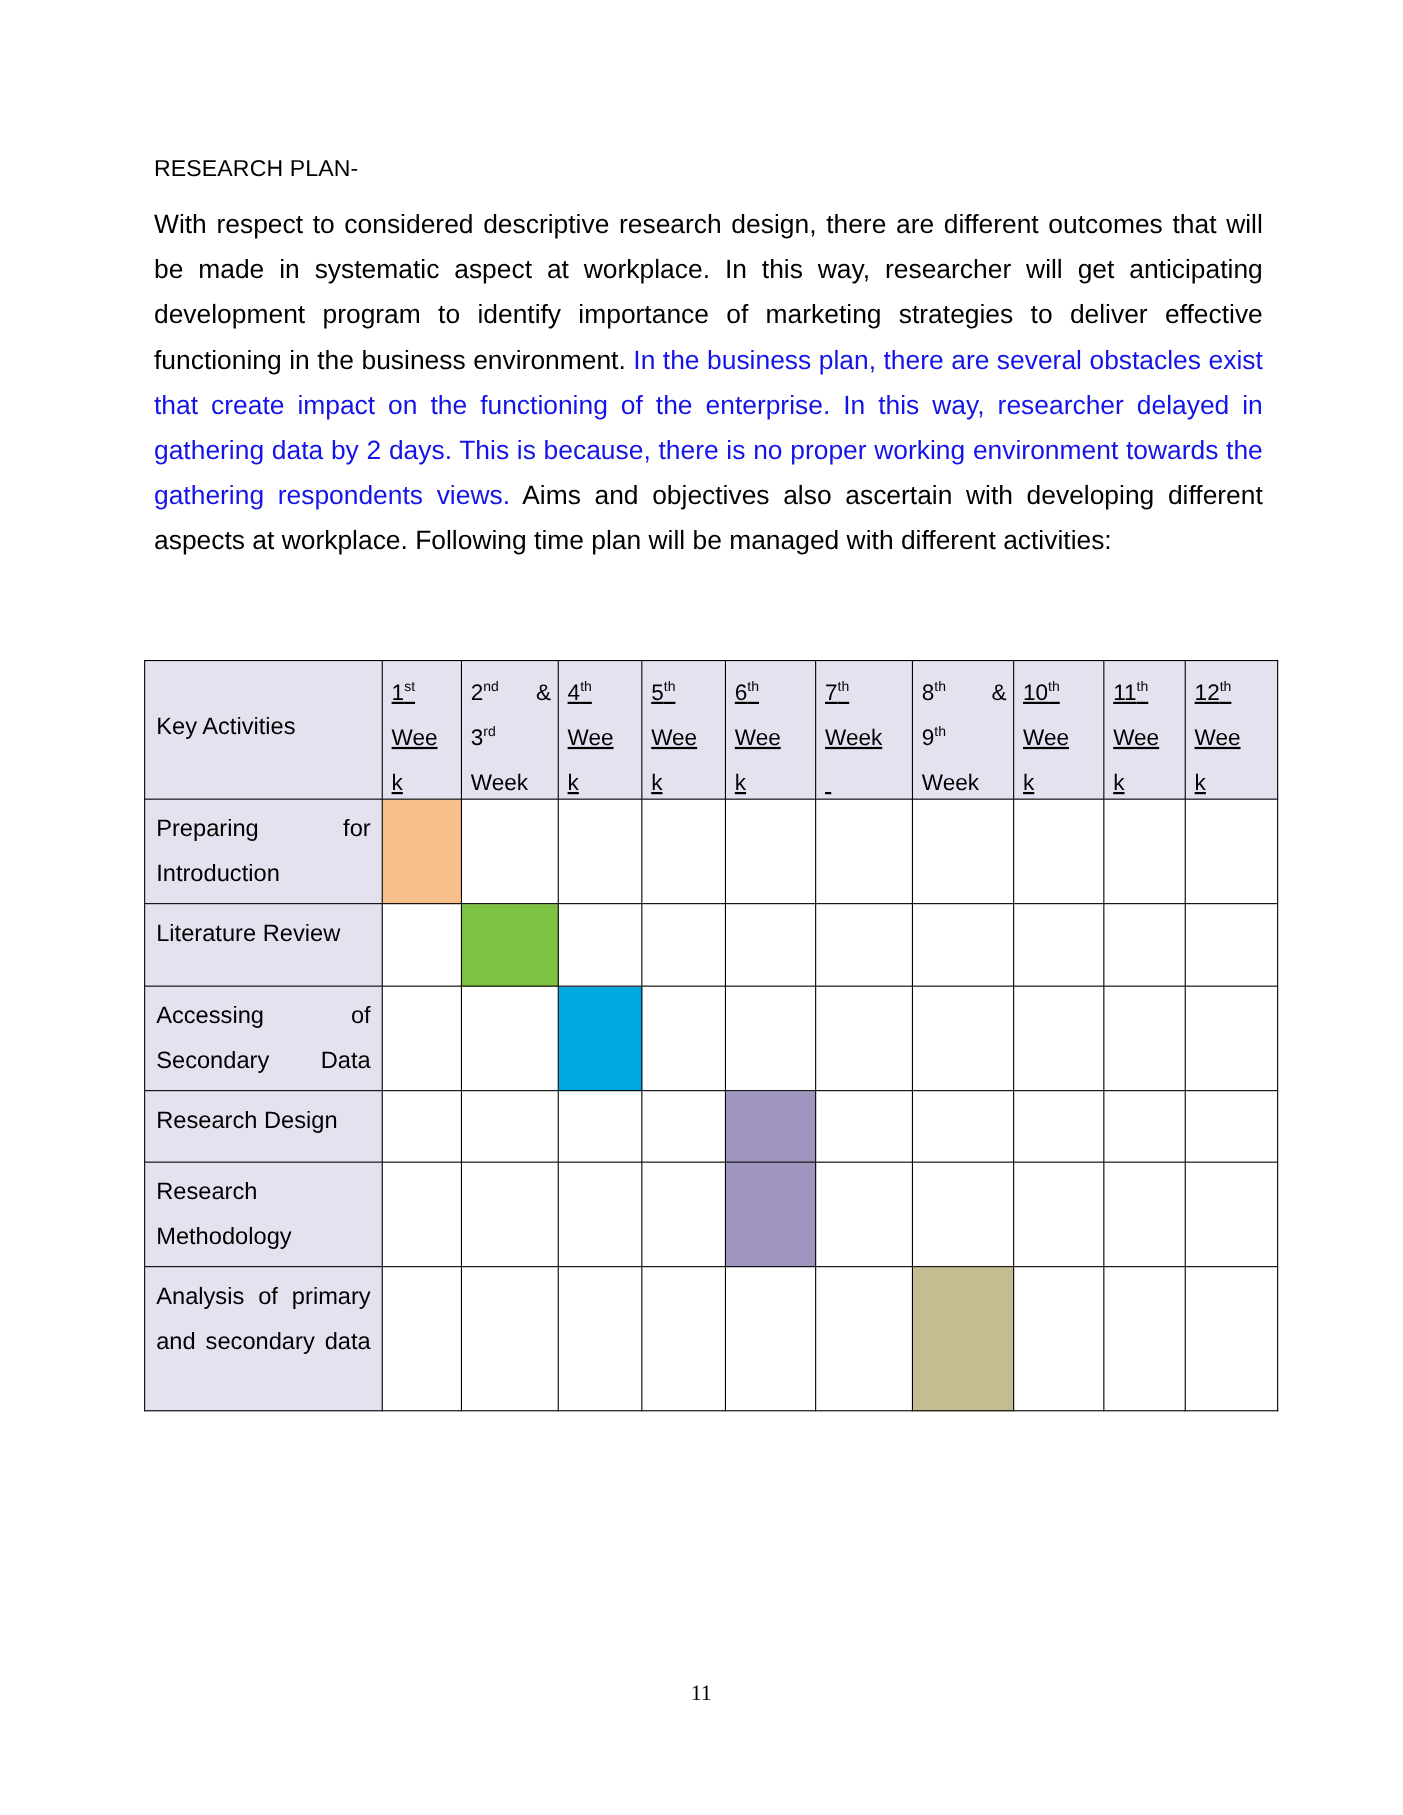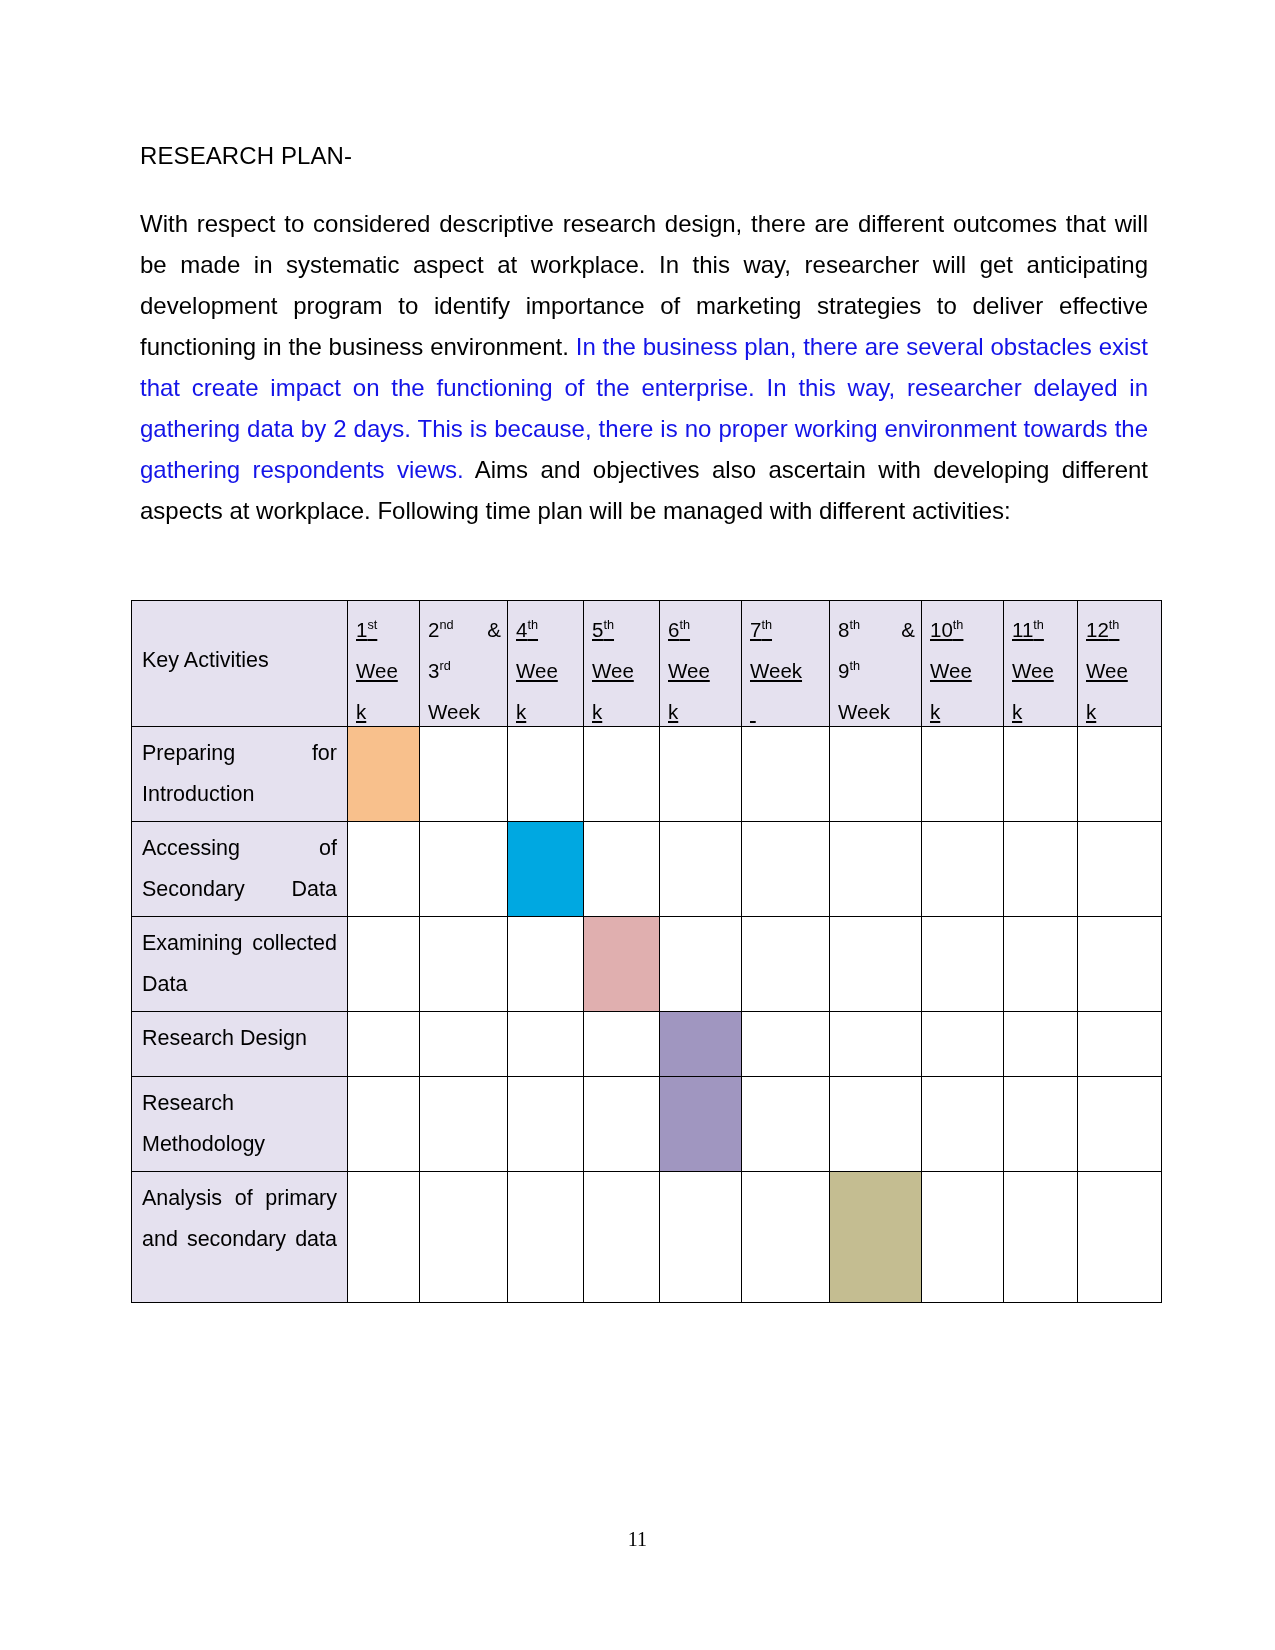--- a/index.html
+++ b/index.html
@@ -26,23 +26,23 @@
   }
 
   .content {
     position: absolute;
     left: 140px;
     top: 138px;
     width: 1008px;
   }
 
   .heading {
-    font-size: 24px;
+    font-size: 21px;
     line-height: 1.5;
-    margin: 0 0 29px 0;
+    margin: 0 0 14px 0;
     letter-spacing: 0.1px;
   }
 
   .para {
     font-size: 24px;
     line-height: 41px;
     text-align: justify;
     text-justify: inter-word;
     margin: 0;
     text-indent: 0;
@@ -276,39 +276,39 @@
           <td class="cell"></td>
           <td class="cell"></td>
           <td class="cell"></td>
           <td class="cell"></td>
           <td class="cell"></td>
           <td class="cell"></td>
           <td class="cell"></td>
           <td class="cell"></td>
           <td class="cell"></td>
         </tr>
+        <tr class="r2">
+          <td class="act single">Literature Review</td>
+          <td class="cell"></td>
+          <td class="cell" style="background: rgb(125, 194, 66);"></td>
+          <td class="cell"></td>
+          <td class="cell"></td>
+          <td class="cell"></td>
+          <td class="cell"></td>
+          <td class="cell"></td>
+          <td class="cell"></td>
+          <td class="cell"></td>
+          <td class="cell"></td>
+        </tr>
         <tr class="r3">
           <td class="act">Accessing of Secondary Data</td>
           <td class="cell"></td>
           <td class="cell"></td>
           <td class="cell" style="background: rgb(0, 168, 225);"></td>
           <td class="cell"></td>
-          <td class="cell"></td>
-          <td class="cell"></td>
-          <td class="cell"></td>
-          <td class="cell"></td>
-          <td class="cell"></td>
-          <td class="cell"></td>
-        </tr>
-        <tr class="r4">
-          <td class="act single">Examining collected Data</td>
-          <td class="cell"></td>
-          <td class="cell"></td>
-          <td class="cell"></td>
-          <td class="cell" style="background: rgb(224, 175, 175);"></td>
           <td class="cell"></td>
           <td class="cell"></td>
           <td class="cell"></td>
           <td class="cell"></td>
           <td class="cell"></td>
           <td class="cell"></td>
         </tr>
         <tr class="r5">
           <td class="act single">Research Design</td>
           <td class="cell"></td>

